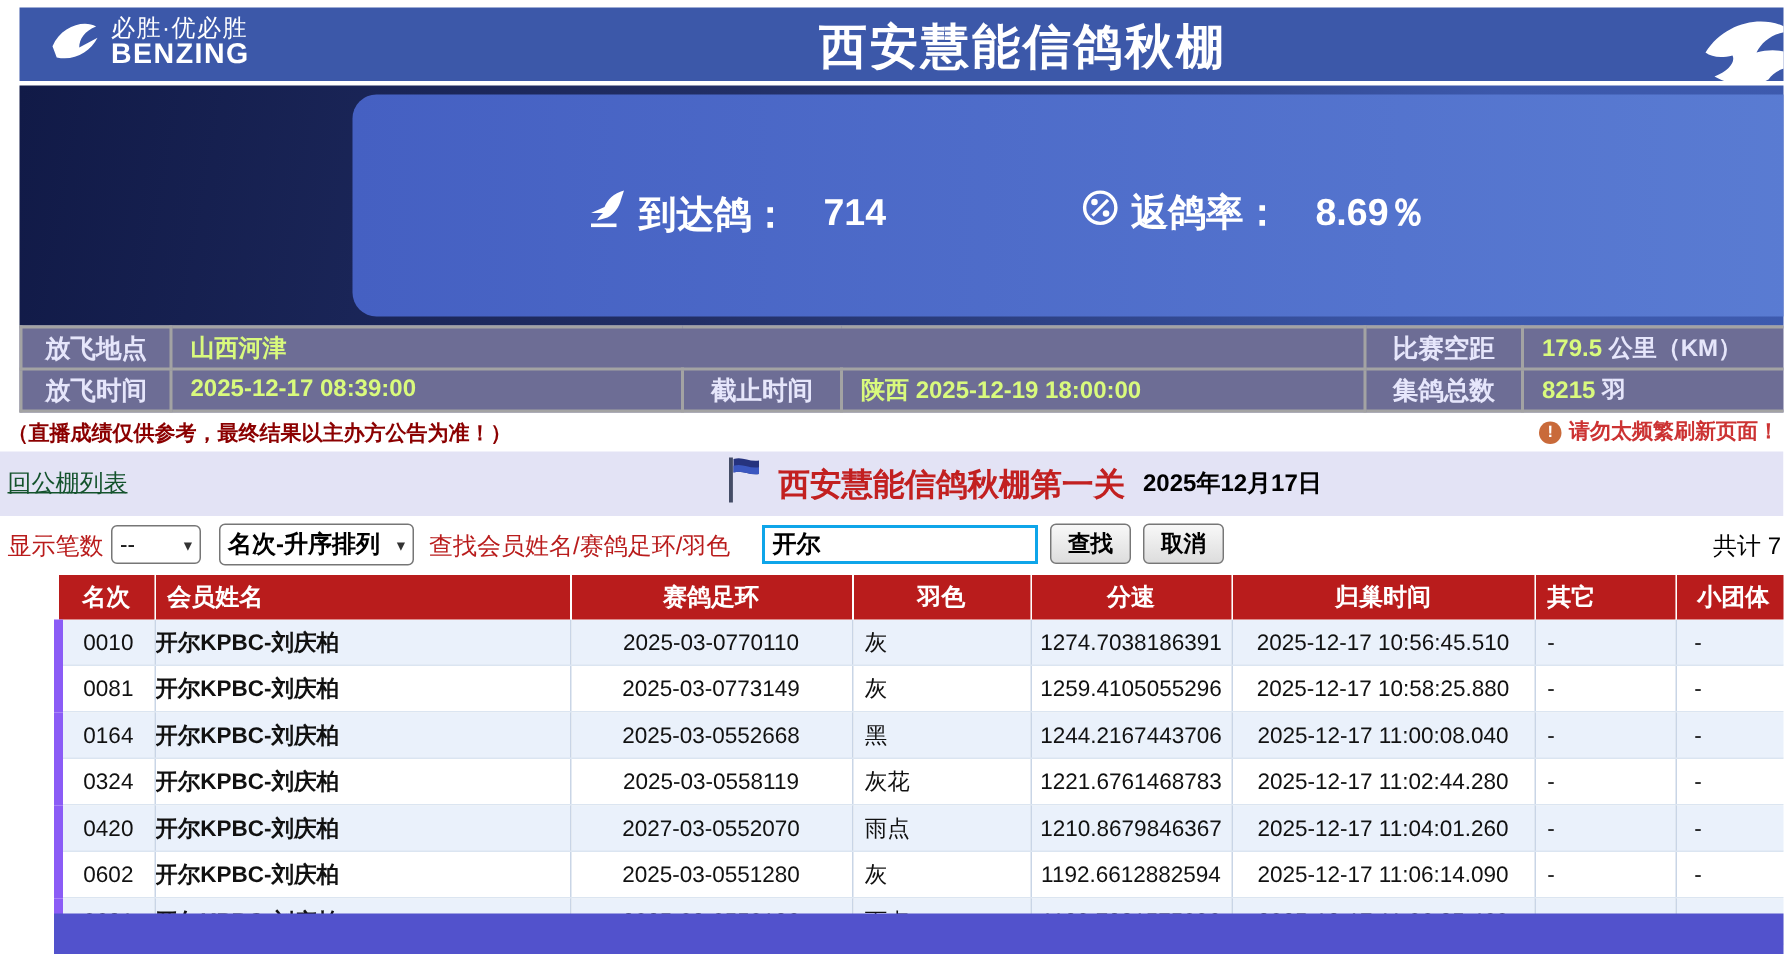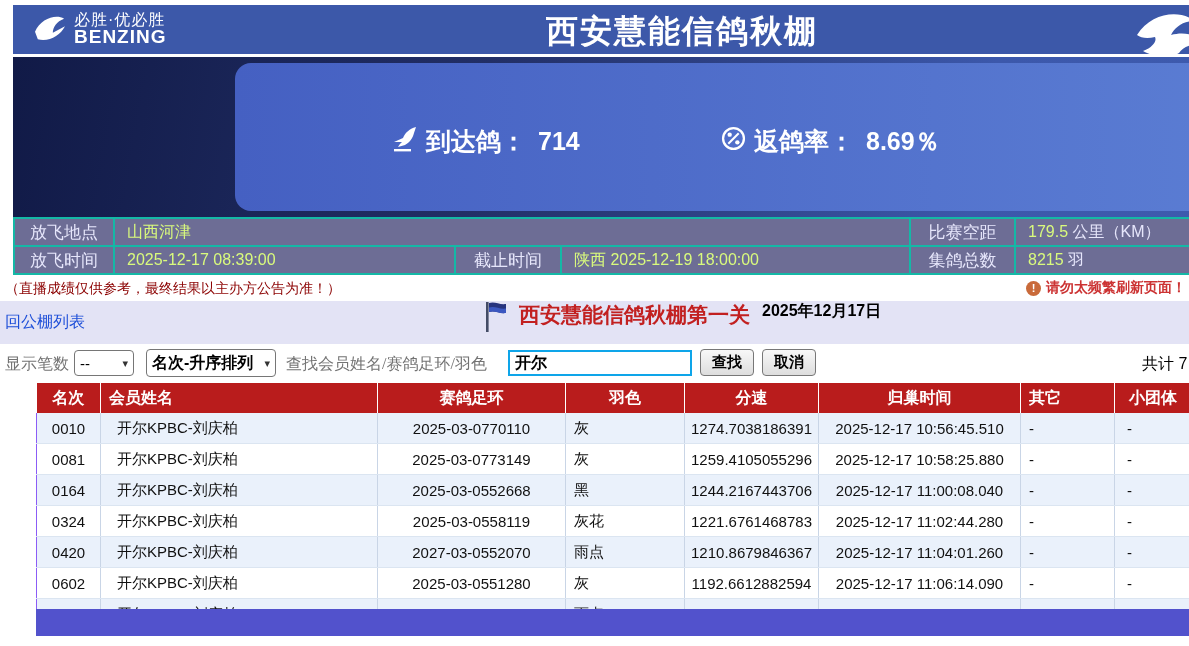--- a/index.html
+++ b/index.html
@@ -15,66 +15,66 @@
   .page-title{position:absolute;left:533px;top:5px;font-size:32px;font-weight:bold;color:#fff;letter-spacing:2px;white-space:nowrap;}
   .flying-bird{position:absolute;left:1118px;top:2px;}
   
   .hero{position:absolute;left:13px;top:57px;width:1340px;height:160px;
     background:linear-gradient(100deg,#111a47 0%,#222f66 35%,#3c58ab 72%,#3f5cb0 100%);}
   .hero-panel{position:absolute;left:222px;top:6px;width:1118px;height:148px;border-radius:16px;
     background:linear-gradient(to right,#4560c2,#5d80d5);}
   .hero-stat{position:absolute;display:flex;align-items:center;gap:8px;color:#fff;font-size:25px;font-weight:bold;top:62px;white-space:nowrap;}
   .stat-arrived{left:156px;}
   .stat-rate{left:486px;}
-  .hero-stat .val{margin-left:4px;}
+  .hero-stat .val{margin-left:15px;}
   
   .info-wrap{position:absolute;left:13px;top:217px;width:1340px;}
   table.info{width:100%;border-collapse:collapse;background:#6d6d95;table-layout:fixed;}
-  table.info td{border:2px solid #14b8a6;height:24px;font-weight:normal;overflow:hidden;white-space:nowrap;}
+  table.info td{border:2px solid #a3a3a3;height:24px;font-weight:bold;overflow:hidden;white-space:nowrap;}
   td.ilabel{color:#e6e6fb;font-size:17px;text-align:center;}
   td.ivalue{text-align:left;padding-left:12px;color:#d9fa7d;font-size:16px;}
   td.ivalue .unit{color:#e6e6fb;}
   
-  .notice-left{position:absolute;left:5px;top:280px;color:#8b0000;font-weight:normal;font-size:14px;}
+  .notice-left{position:absolute;left:5px;top:280px;color:#8b0000;font-weight:bold;font-size:14px;}
   .refresh-warning{position:absolute;right:3px;top:279px;display:flex;align-items:center;gap:5px;color:#c33;font-size:14px;font-weight:bold;}
   .warn-icon{display:inline-flex;align-items:center;justify-content:center;width:15px;height:15px;border-radius:50%;
     background:#c96a3a;color:#fff;font-size:11px;font-weight:bold;line-height:1;}
   
   .subheader{position:absolute;left:0;top:301px;width:1189px;height:43px;background:#e3e3f5;}
-  .back-link{position:absolute;left:5px;top:11px;color:#1d4ed8;font-size:16px;cursor:pointer;}
-  .race-group{position:absolute;left:483px;top:0;height:43px;display:flex;gap:12px;white-space:nowrap;}
+  .back-link{position:absolute;left:5px;top:11px;color:#14532d;font-size:16px;text-decoration:underline;cursor:pointer;}
+  .race-group{position:absolute;left:483px;top:0;height:43px;display:flex;align-items:center;gap:12px;white-space:nowrap;}
   .race-title{color:#c22020;font-size:21px;font-weight:bold;}
   .race-date{color:#000;font-size:16px;font-weight:bold;}
   
   .controls{position:absolute;left:0;top:344px;width:1189px;height:39px;background:#fff;}
-  .controls .lbl{position:absolute;font-size:16px;color:#737373;top:10px;white-space:nowrap;font-family:Liberation Serif, serif;}
+  .controls .lbl{position:absolute;font-size:16px;color:#b91c1c;top:10px;white-space:nowrap;}
   .sel{position:absolute;display:flex;align-items:center;justify-content:space-between;gap:4px;
     border:1px solid #767676;border-radius:4px;background:#fff;padding:0 5px;font-size:15px;cursor:pointer;}
   .sel .chev{font-size:11px;color:#333;}
   .sel-count{left:74px;top:6px;width:48px;height:24px;}
   .sel-sort{left:146px;top:5px;width:118px;height:26px;font-weight:bold;font-size:16px;}
   .search-input{position:absolute;left:508px;top:6px;width:170px;height:22px;border:2px solid #0ea5e9;
     font-size:16px;font-weight:bold;padding:0 5px;font-family:Liberation Mono, monospace;}
   .btn{position:absolute;top:5px;height:27px;padding:0 11px;font-size:15px;font-weight:bold;
     background:linear-gradient(#f8f8f8,#dddddd);border:1px solid #777;border-radius:4px;cursor:pointer;font-family:Liberation Sans, sans-serif;}
   .btn-search{left:700px;}
   .btn-cancel{left:762px;}
   .total-count{position:absolute;left:1142px;top:10px;font-size:16px;color:#000;white-space:nowrap;}
   
   .results{position:absolute;left:36px;top:383px;width:1250px;}
   table.res{width:100%;border-collapse:collapse;table-layout:fixed;}
   table.res th{background:#b91c1c;color:#fff;font-size:16px;font-weight:bold;height:28px;
     border-right:1px solid rgba(255,255,255,.25);overflow:hidden;white-space:nowrap;}
   table.res td{height:28px;font-size:15px;color:#111;background:#fff;
     border-right:1px solid #c9d5e6;border-bottom:1px solid #dbe5f1;overflow:hidden;white-space:nowrap;}
-  table.res td:first-child{border-left:1px solid #8b5cf6;}
+  table.res td:first-child{border-left:6px solid #8b5cf6;}
   table.res tbody tr:nth-child(odd) td{background:#eaf1fb;}
   .ac{text-align:center;}
   .al{text-align:left;padding-left:8px;}
-  table.res td:nth-child(2){padding-left:16px;}
+  table.res td:nth-child(2){padding-left:0;font-weight:bold;}
   table.res th:nth-child(8){padding-left:14px;}
   table.res td:nth-child(8){padding-left:12px;}
   .table-footer{position:absolute;left:36px;top:609px;width:1250px;height:27px;background:#5252cc;}
 </style>
 </head>
 <body>
 
 <div class="top-header">
   <div class="logo">
     <span>

